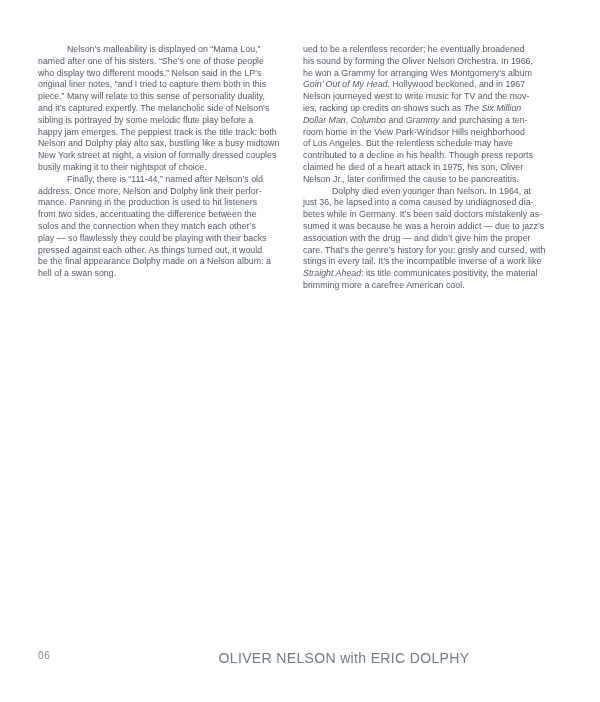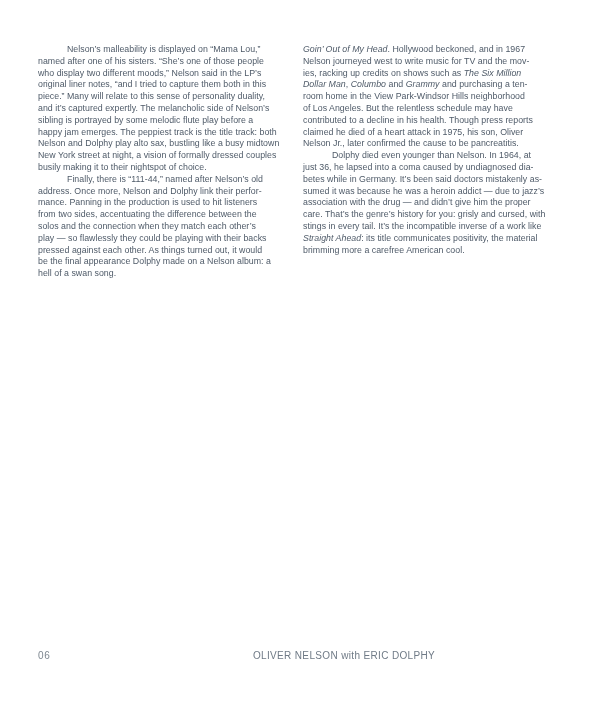--- a/index.html
+++ b/index.html
@@ -37,21 +37,21 @@
     top: 650px;
     font-size: 10px;
     letter-spacing: 0.6px;
     color: #7e8790;
   }
   .footer-title {
     position: absolute;
     left: 344px;
     top: 650px;
     transform: translateX(-50%);
-    font-size: 10px;
+    font-size: 14px;
     letter-spacing: 0.35px;
     white-space: nowrap;
     color: #6f7a86;
   }
 </style>
 </head>
 <body>
 
 <div class="page">
 
@@ -72,21 +72,24 @@
 mance. Panning in the production is used to hit listeners
 from two sides, accentuating the difference between the
 solos and the connection when they match each other’s
 play — so flawlessly they could be playing with their backs
 pressed against each other. As things turned out, it would
 be the final appearance Dolphy made on a Nelson album: a
 hell of a swan song.</span></p>
   </div>
 
   <div class="column column-right">
-    <p><span class="i">Goin’ Out of My Head</span><span>. Hollywood beckoned, and in 1967
+    <p><span>ued to be a relentless recorder; he eventually broadened
+his sound by forming the Oliver Nelson Orchestra. In 1966,
+he won a Grammy for arranging Wes Montgomery’s album
+</span><span class="i">Goin’ Out of My Head</span><span>. Hollywood beckoned, and in 1967
 Nelson journeyed west to write music for TV and the mov-
 ies, racking up credits on shows such as </span><span class="i">The Six Million
 Dollar Man</span><span>, </span><span class="i">Columbo</span><span> and </span><span class="i">Grammy</span><span> and purchasing a ten-
 room home in the View Park-Windsor Hills neighborhood
 of Los Angeles. But the relentless schedule may have
 contributed to a decline in his health. Though press reports
 claimed he died of a heart attack in 1975, his son, Oliver
 Nelson Jr., later confirmed the cause to be pancreatitis.</span></p>
     <p class="indent"><span>Dolphy died even younger than Nelson. In 1964, at
 just 36, he lapsed into a coma caused by undiagnosed dia-

